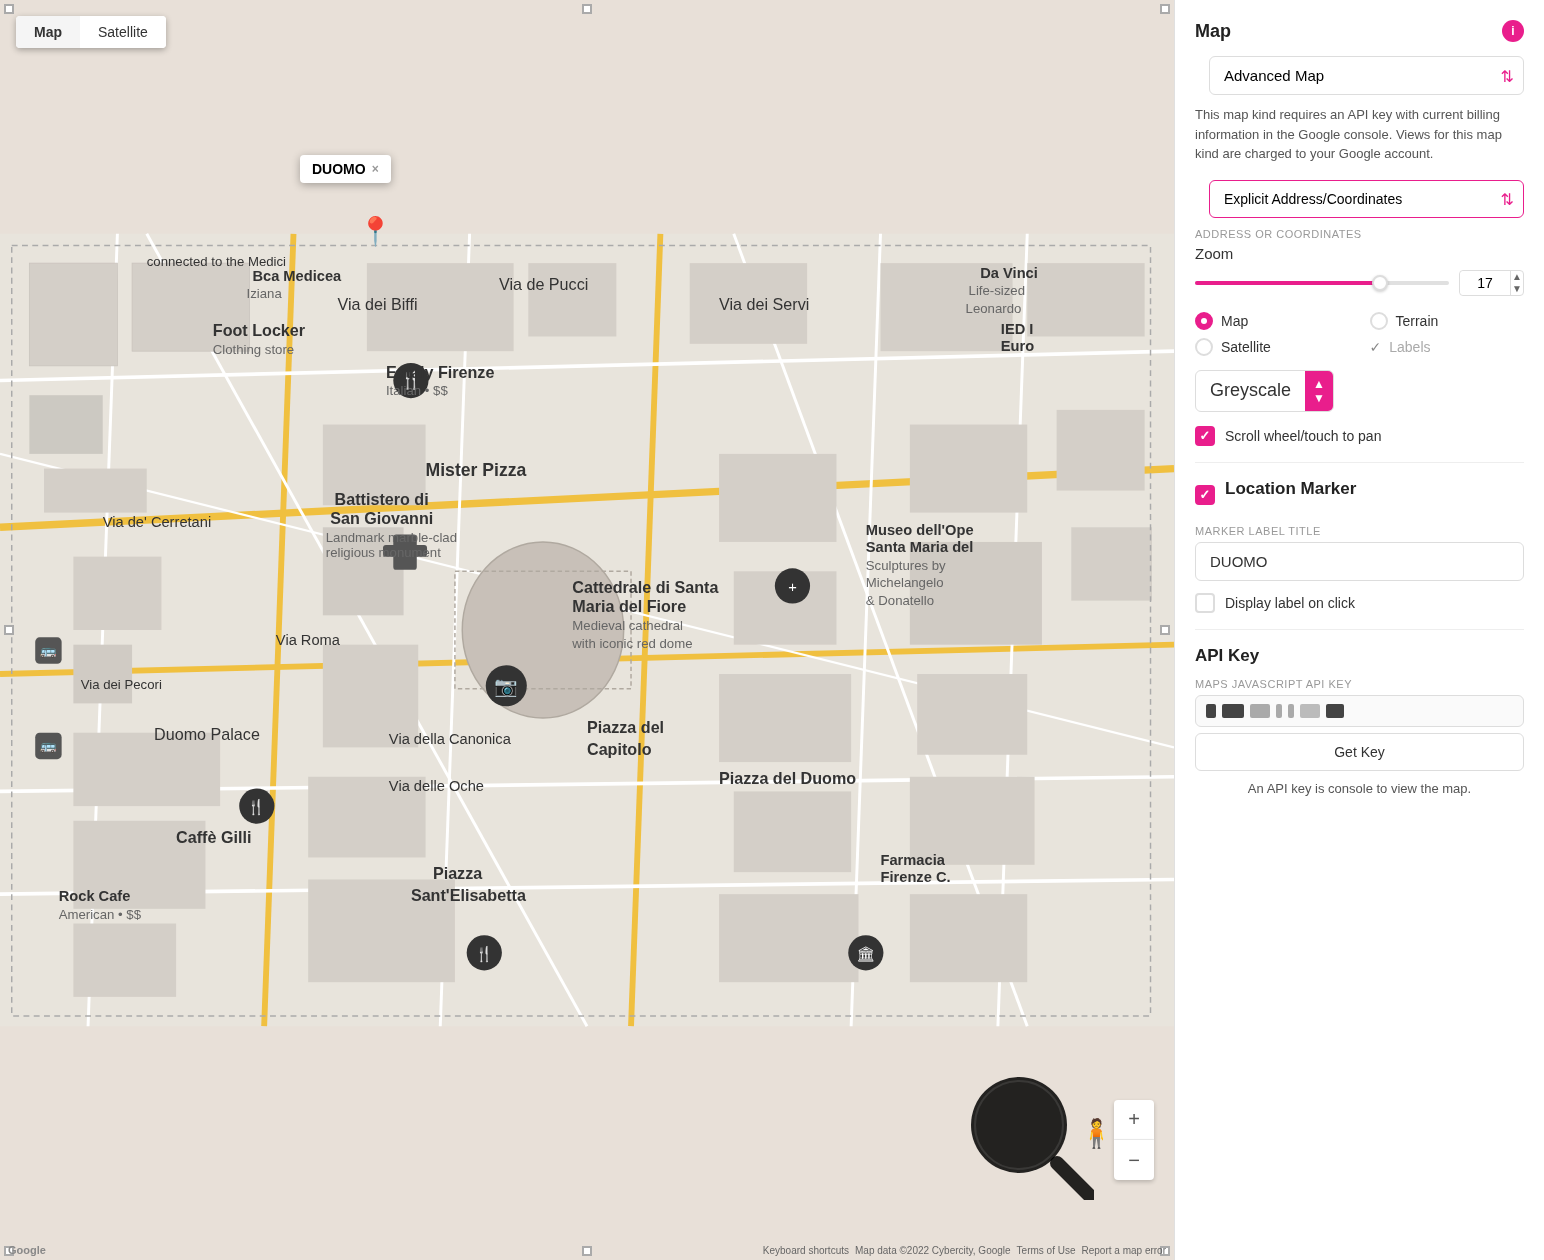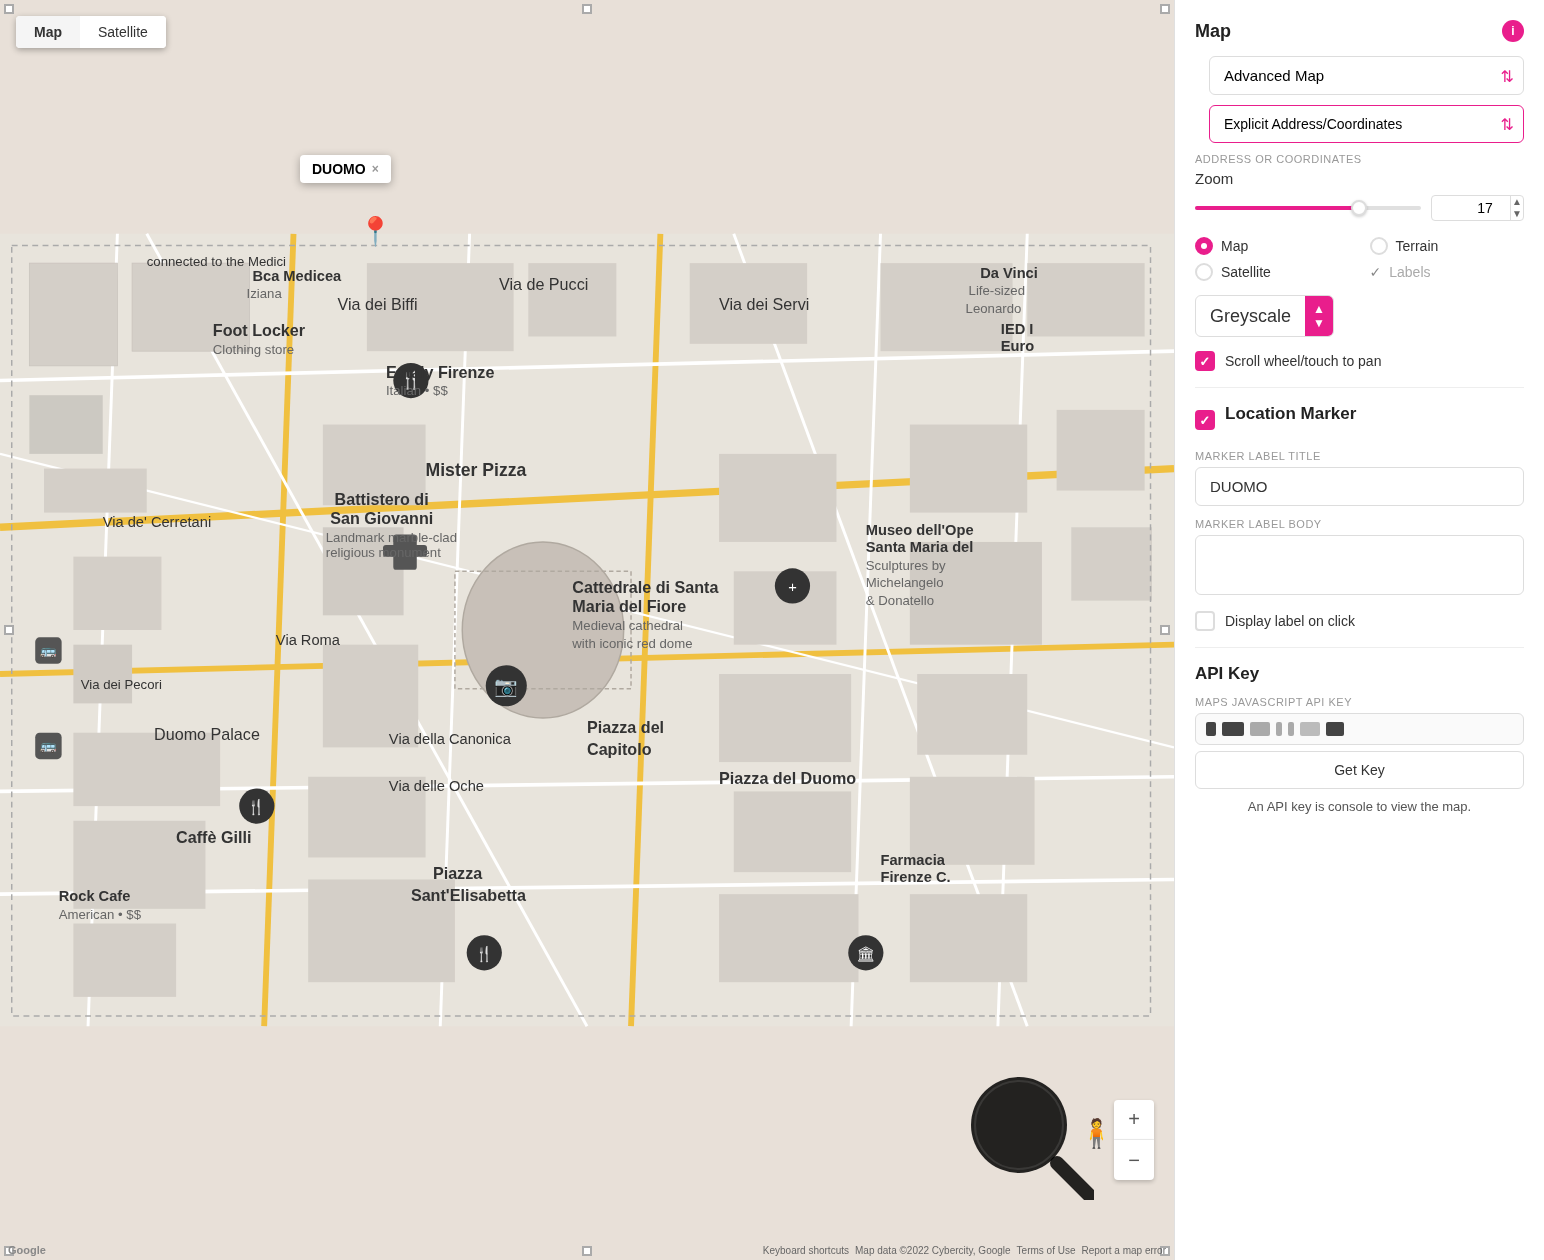--- a/index.html
+++ b/index.html
@@ -792,20 +792,21 @@
     <div class="info-icon">i</div>
   </div>
 
   <div class="select-wrapper">
     <select class="select-field">
       <option>Advanced Map</option>
     </select>
     <span class="select-arrows">⇅</span>
   </div>
 
+  <p class="description-text">This map kind requires an API key with current billing information in the Google console. Views for this map kind are charged to your Google account.</p>
 
   <div class="select-wrapper">
     <select class="select-field-pink">
       <option>Explicit Address/Coordinates</option>
     </select>
     <span class="select-arrows">⇅</span>
   </div>
 
   <div>
     <div class="input-label">ADDRESS OR COORDINATES</div>
@@ -814,21 +815,21 @@
   <div class="zoom-section">
     <div class="zoom-label">Zoom</div>
     <div class="zoom-row">
       <div class="zoom-slider-container">
         <div class="zoom-slider-track">
           <div class="zoom-slider-fill"></div>
           <div class="zoom-slider-thumb"></div>
         </div>
       </div>
       <div class="zoom-input-wrapper">
-        <div style="display:flex; align-items:flex-end; border:1.5px solid #ddd; border-radius:4px; overflow:hidden;padding-left:28px;">
+        <div style="display:flex; align-items:flex-end; border:1.5px solid #ddd; border-radius:4px; overflow:hidden;">
           <input class="zoom-value-input" type="text" value="17" style="border: none; outline: none;">
           <div style="display:flex;flex-direction:column;border-left:1px solid #ddd;">
             <button class="zoom-arrow-btn">▲</button>
             <button class="zoom-arrow-btn">▼</button>
           </div>
         </div>
       </div>
     </div>
   </div>
 
@@ -875,24 +876,20 @@
       <span class="checkbox-checkmark">✓</span>
     </div>
     <span class="section-subtitle">Location Marker</span>
   </div>
 
   <div>
     <div class="input-label">MARKER LABEL TITLE</div>
     <input class="input-field-full" type="text" value="DUOMO" style="">
   </div>
 
-  <div>
-    <div class="input-label">MARKER LABEL BODY</div>
-    <textarea class="textarea-field" style=""></textarea>
-  </div>
 
   <div class="checkbox-row">
     <div class="checkbox-box unchecked"></div>
     <span class="checkbox-text">Display label on click</span>
   </div>
 
   <div class="divider"></div>
 
   <div class="api-section">
     <div class="section-subtitle">API Key</div>

